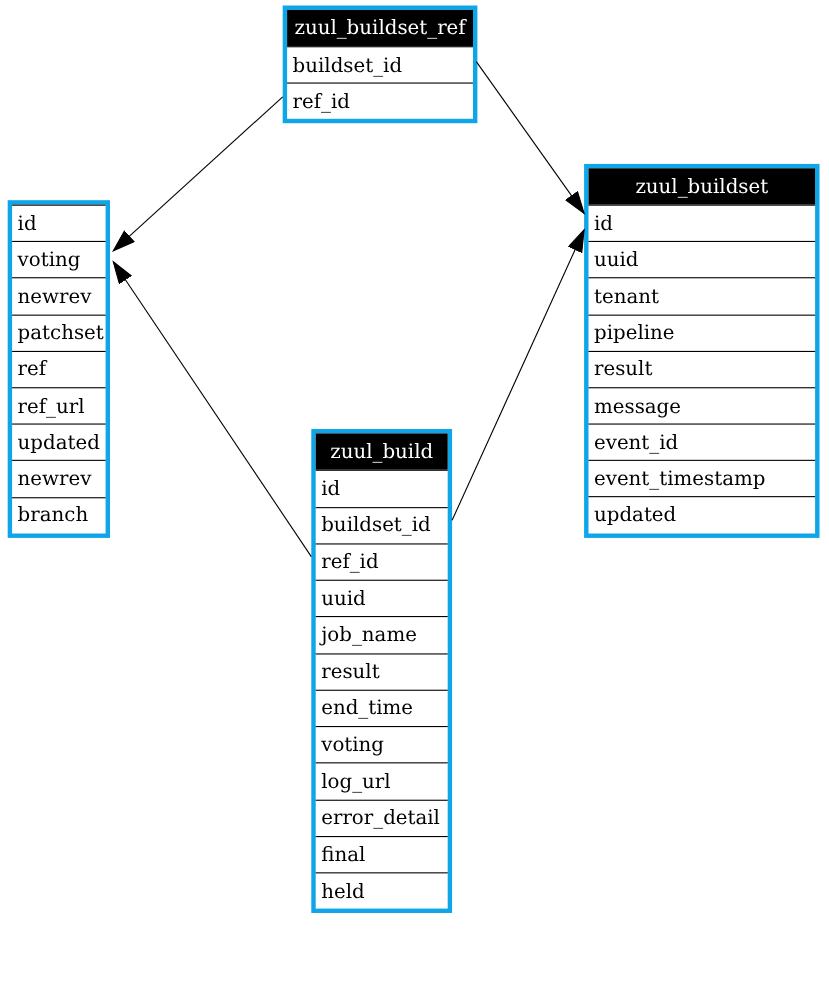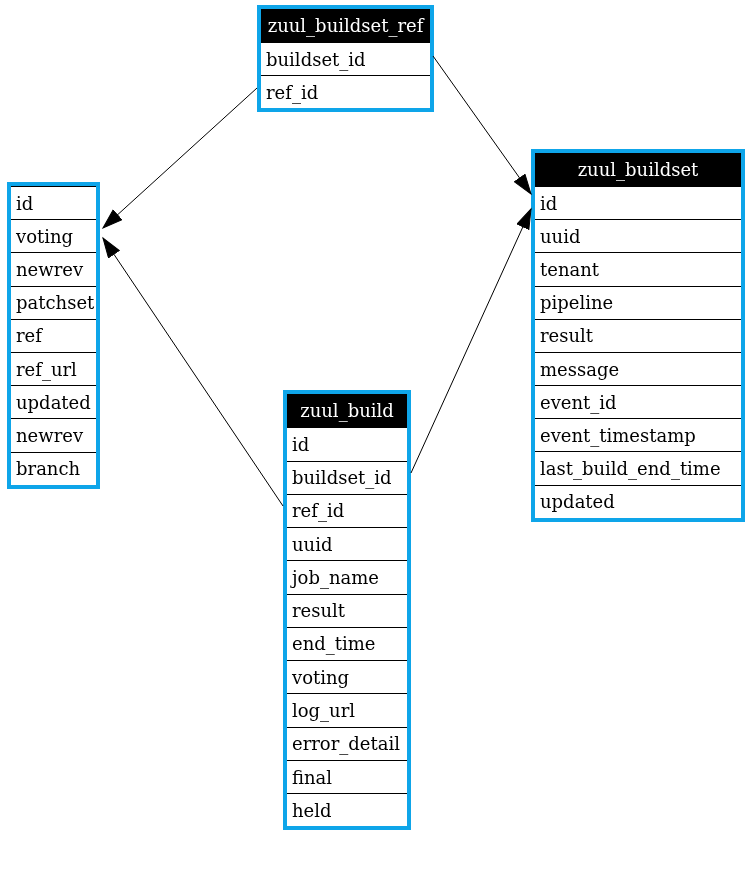--- a/index.html
+++ b/index.html
@@ -96,21 +96,20 @@
   <div class="db-table" id="t-buildset">
     <div class="hdr">zuul_buildset</div>
     <div class="row">id</div>
     <div class="row">uuid</div>
     <div class="row">tenant</div>
     <div class="row">pipeline</div>
     <div class="row">result</div>
     <div class="row">message</div>
     <div class="row">event_id</div>
     <div class="row">event_timestamp</div>
-    <div class="row">last_build_end_time</div>
     <div class="row">updated</div>
   </div>
 
   <div class="db-table" id="t-build">
     <div class="hdr">zuul_build</div>
     <div class="row">id</div>
     <div class="row">buildset_id</div>
     <div class="row">ref_id</div>
     <div class="row">uuid</div>
     <div class="row">job_name</div>

